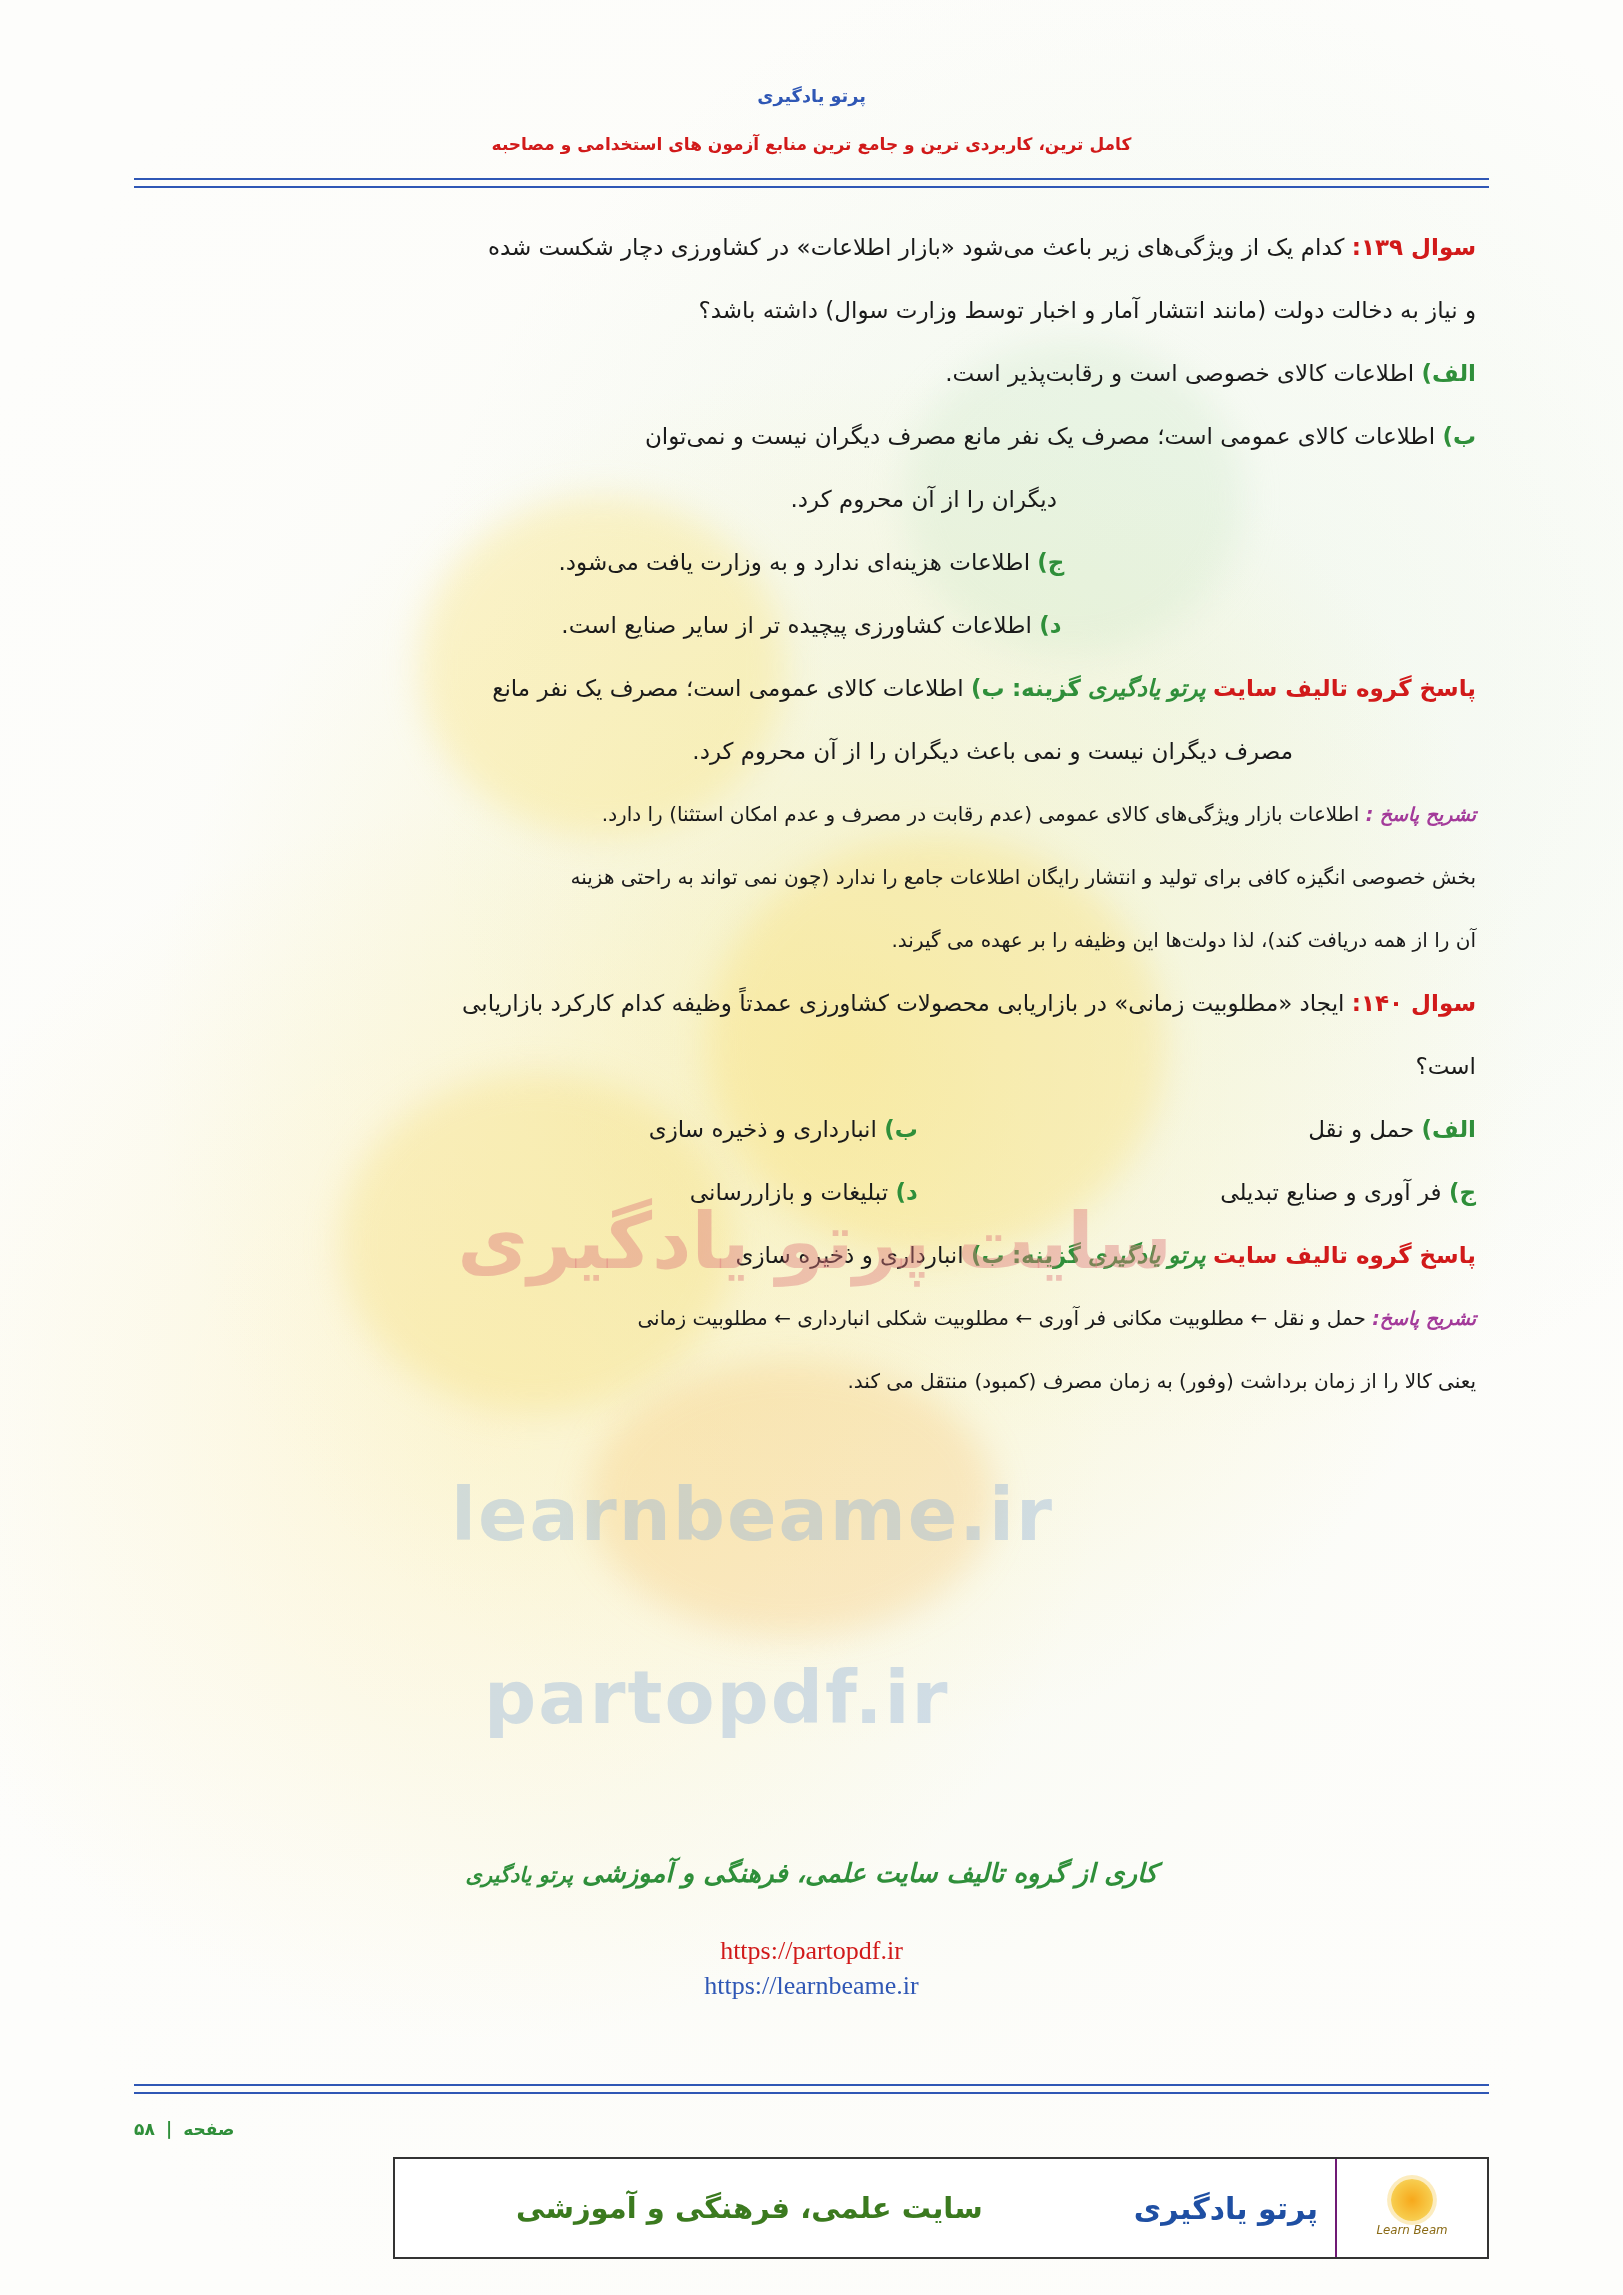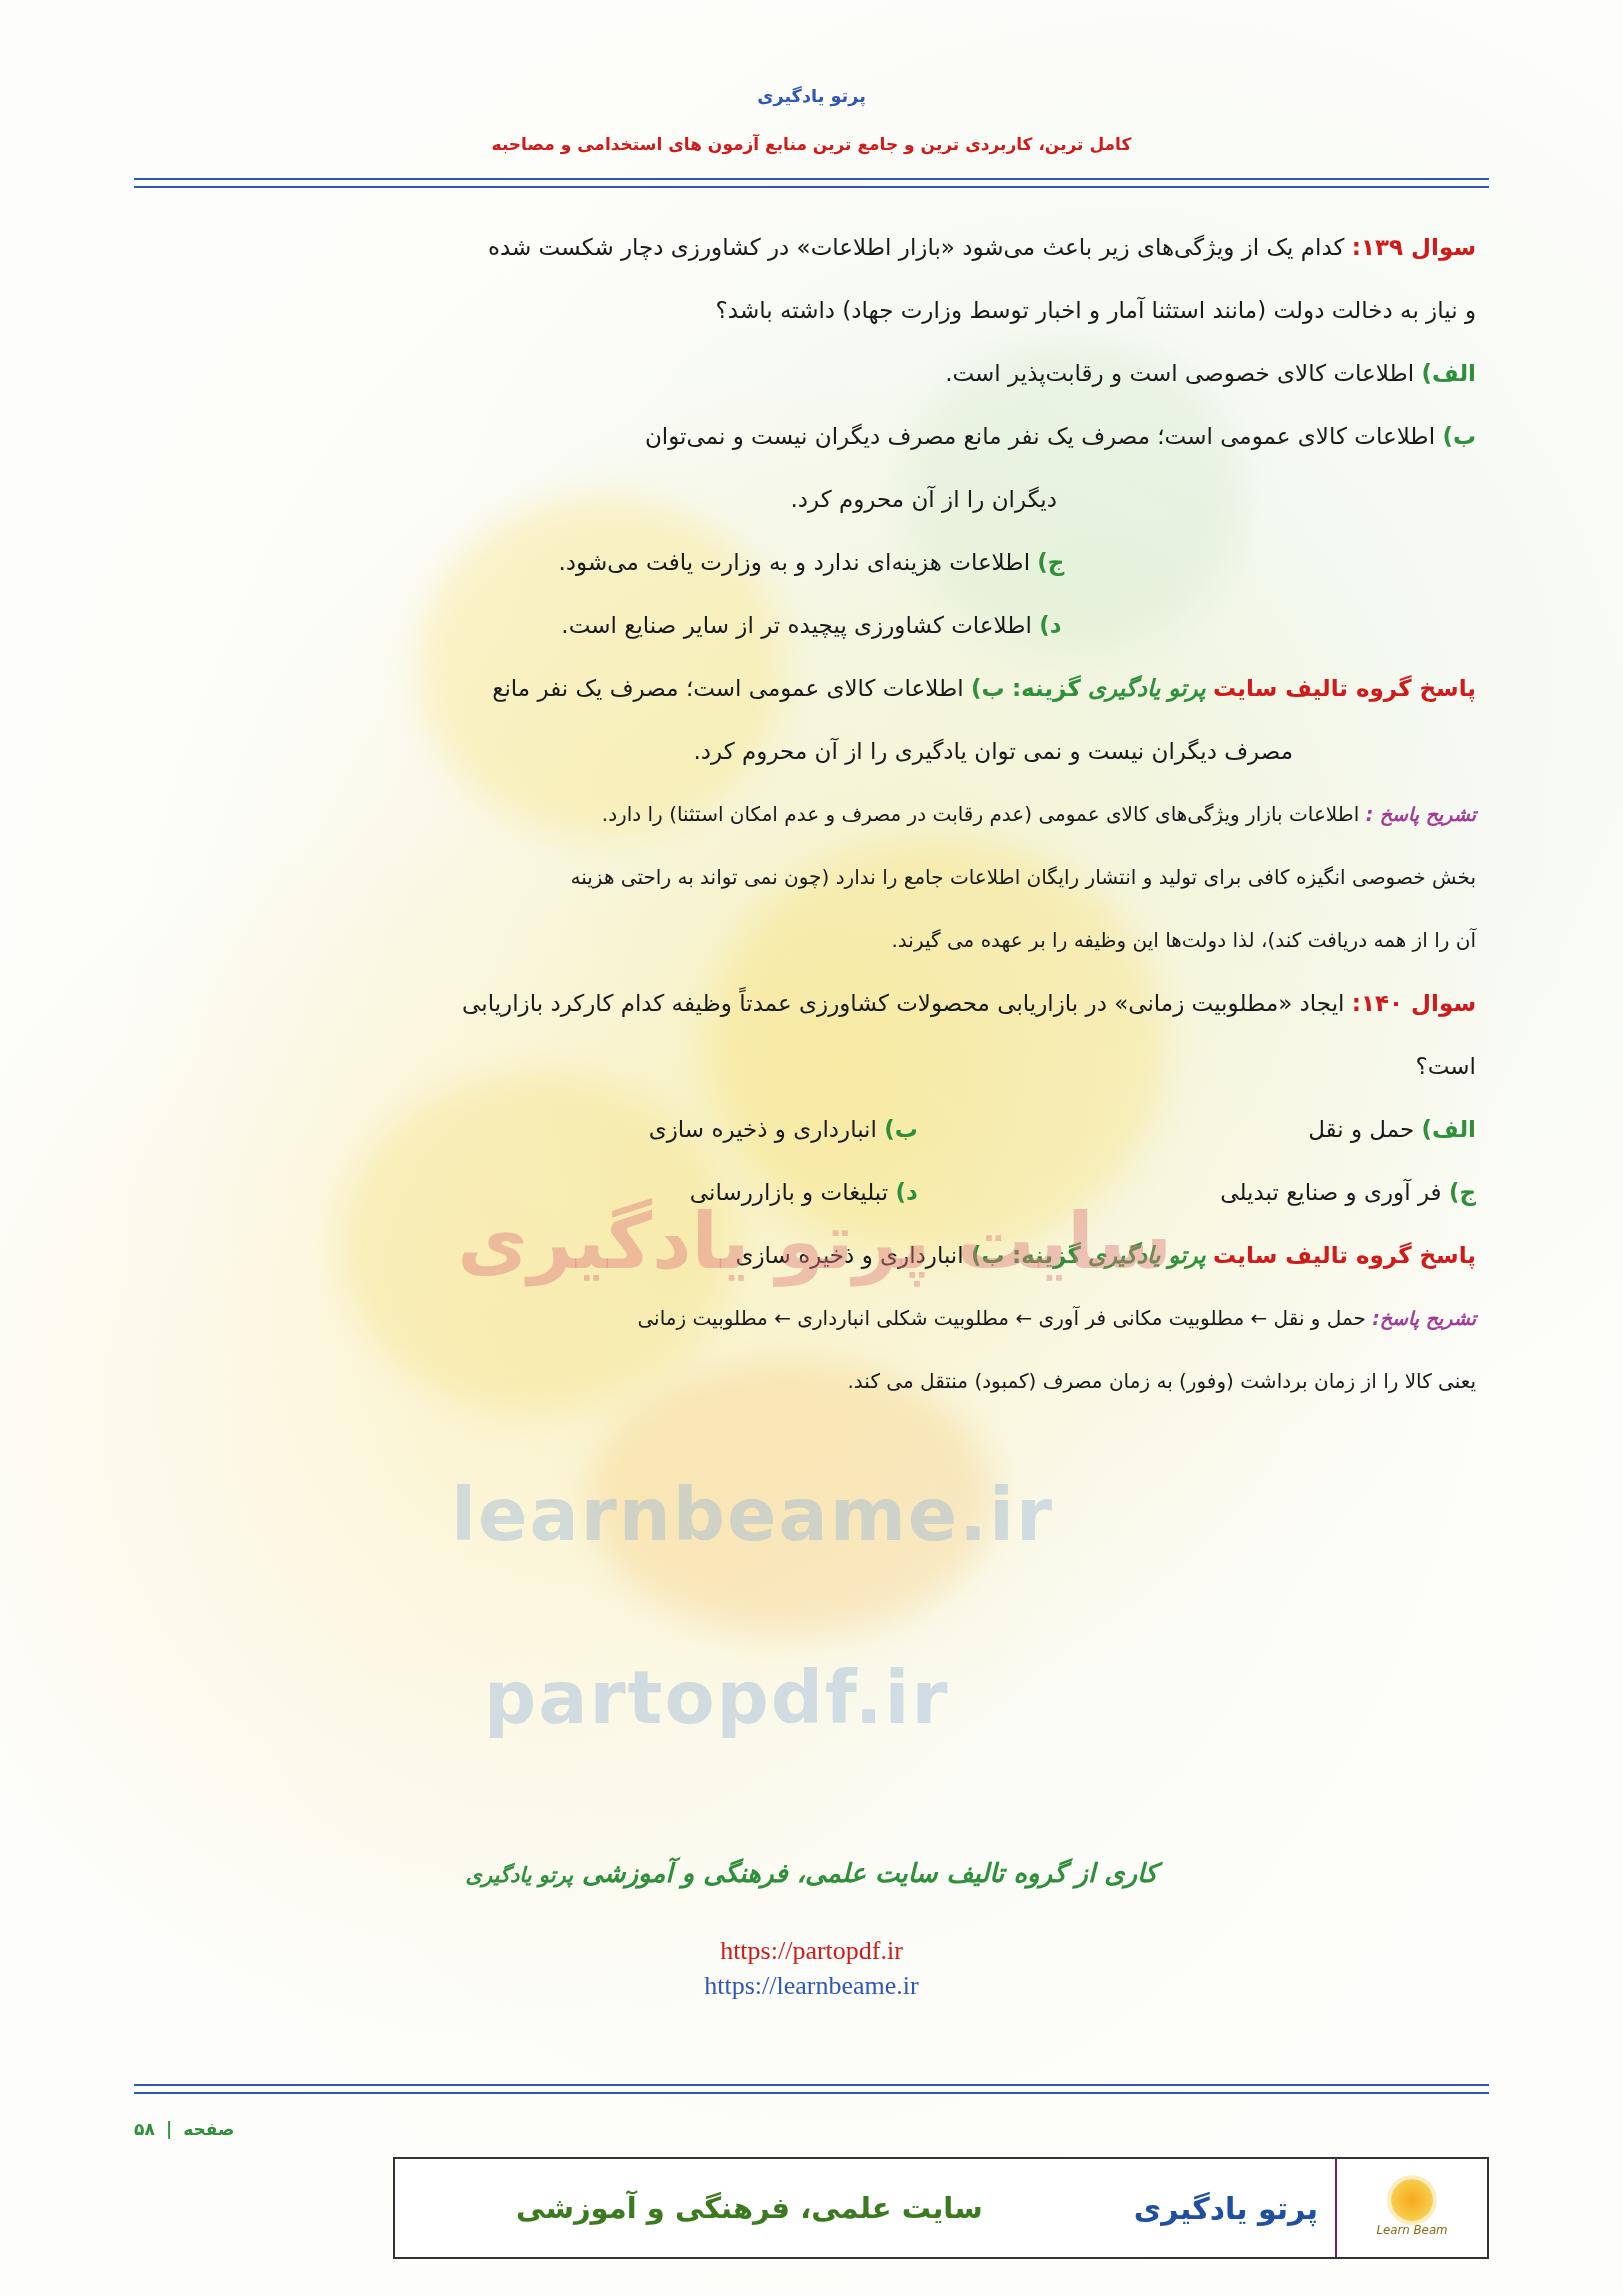--- a/index.html
+++ b/index.html
@@ -255,21 +255,21 @@
     <div class="h-sub">کامل ترین، کاربردی ترین و جامع ترین منابع آزمون های استخدامی و مصاحبه</div>
   </div>
   <div class="rule-top"></div>
 
   <div class="content">
 
     <div class="ln">
       <span class="q-label">سوال ۱۳۹:</span>
       <span>کدام یک از ویژگی‌های زیر باعث می‌شود «بازار اطلاعات» در کشاورزی دچار شکست شده</span>
     </div>
-    <div class="ln">و نیاز به دخالت دولت (مانند استثنا آمار و اخبار توسط وزارت جهاد) داشته باشد؟</div>
+    <div class="ln">و نیاز به دخالت دولت (مانند انتشار آمار و اخبار توسط وزارت سوال) داشته باشد؟</div>
 
     <div class="ln" style="text-align:right;">
       <span class="opt-a">الف)</span>
       <span>اطلاعات کالای خصوصی است و رقابت‌پذیر است.</span>
     </div>
 
     <div class="ln">
       <span class="opt-b">ب)</span>
       <span>اطلاعات کالای عمومی است؛ مصرف یک نفر مانع مصرف دیگران نیست و نمی‌توان</span>
     </div>
@@ -285,21 +285,21 @@
       <span>اطلاعات کشاورزی پیچیده تر از سایر صنایع است.</span>
     </div>
 
     <div class="ln">
       <span class="ans-head">پاسخ گروه تالیف سایت</span>
       <span class="brand-script">پرتو یادگیری</span>
       <span class="ans-key">گزینه:</span>
       <span class="opt-b">ب)</span>
       <span>اطلاعات کالای عمومی است؛ مصرف یک نفر مانع</span>
     </div>
-    <div class="ln" style="padding-right:183px;">مصرف دیگران نیست و نمی توان یادگیری را از آن محروم کرد.</div>
+    <div class="ln" style="padding-right:183px;">مصرف دیگران نیست و نمی باعث دیگران را از آن محروم کرد.</div>
 
     <div class="ln small-exp">
       <span class="tashrih">تشریح پاسخ :</span>
       <span>اطلاعات بازار ویژگی‌های کالای عمومی (عدم رقابت در مصرف و عدم امکان استثنا) را دارد.</span>
     </div>
     <div class="ln small-exp">بخش خصوصی انگیزه کافی برای تولید و انتشار رایگان اطلاعات جامع را ندارد (چون نمی تواند به راحتی هزینه</div>
     <div class="ln small-exp">آن را از همه دریافت کند)، لذا دولت‌ها این وظیفه را بر عهده می گیرند.</div>
 
     <div class="ln">
       <span class="q-label">سوال ۱۴۰:</span>

